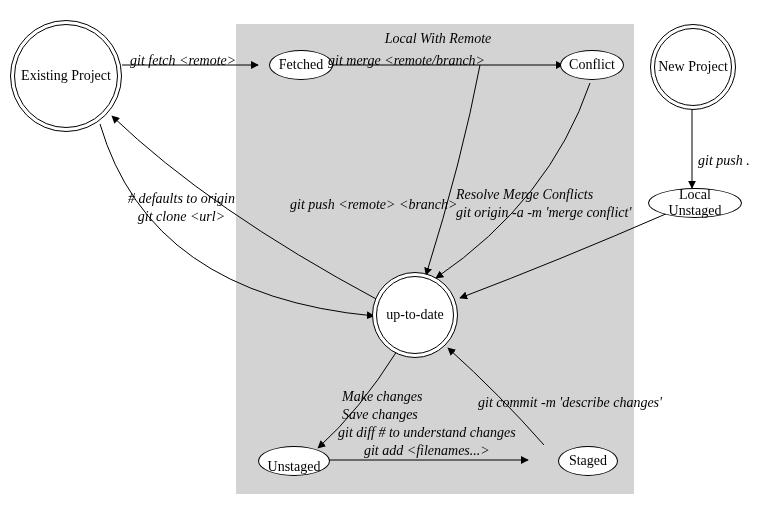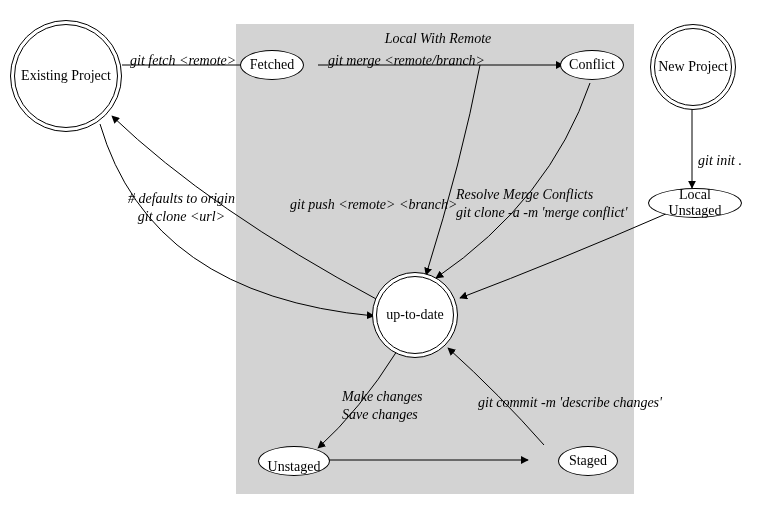--- a/index.html
+++ b/index.html
@@ -102,21 +102,21 @@
   </div>
 
   <div class="node double" style="left:650px; top:24px; width:86px; height:86px;">
     <span>New Project</span>
   </div>
 
   <div class="node" style="left:648px; top:188px; width:94px; height:30px;">
     <span>Local Unstaged</span>
   </div>
 
-  <div class="node" style="left:240px; top:50px; width:64px; height:30px;">
+  <div class="node" style="left:269px; top:50px; width:64px; height:30px;">
     <span>Fetched</span>
   </div>
 
   <div class="node" style="left:560px; top:50px; width:64px; height:30px;">
     <span>Conflict</span>
   </div>
 
   <div class="node double" style="left:372px; top:272px; width:86px; height:86px;">
     <span>up-to-date</span>
   </div>
@@ -127,29 +127,31 @@
 
   <div class="node" style="left:558px; top:446px; width:60px; height:30px;">
     <span>Staged</span>
   </div>
 
   <div class="label" style="left:130px; top:52px;">git fetch &lt;remote&gt;</div>
 
   <div class="label" style="left:328px; top:52px;">git merge &lt;remote/branch&gt;</div>
 
   <div class="label" style="left:456px; top:186px; text-align:left;">Resolve Merge Conflicts
-git clone -a -m 'merge conflict'</div>
+git origin -a -m 'merge conflict'</div>
 
   <div class="label" style="left:262px; top:196px;margin-left:28px;">git push &lt;remote&gt; &lt;branch&gt;</div>
 
   <div class="label" style="left:128px; top:190px; text-align:center;"># defaults to origin
 git clone &lt;url&gt;</div>
 
   <div class="label" style="left:342px; top:388px; text-align:left;">Make changes
 Save changes</div>
 
+  <div class="label" style="left:338px; top:424px;">git diff # to understand changes
+git add &lt;filenames...&gt;</div>
 
   <div class="label" style="left:478px; top:394px;">git commit -m 'describe changes'</div>
 
-  <div class="label" style="left:698px; top:152px;">git init .</div>
+  <div class="label" style="left:698px; top:152px;">git push .</div>
 
 
 </div>
 
 </body></html>

